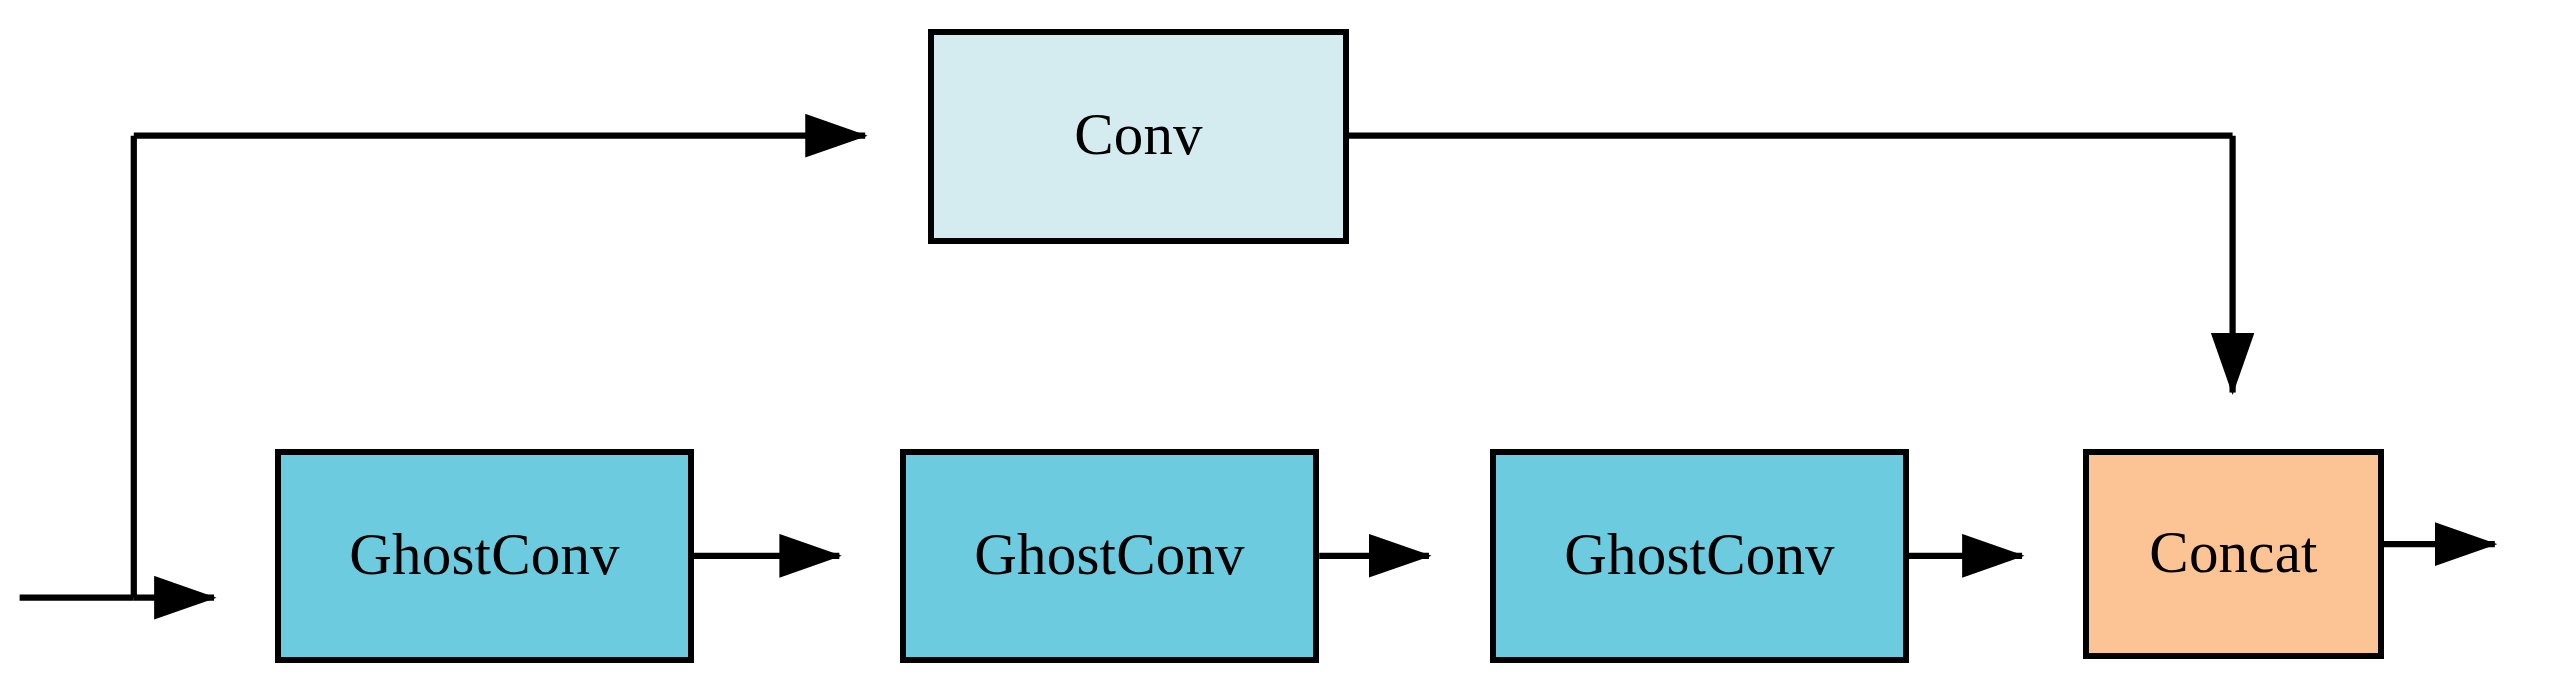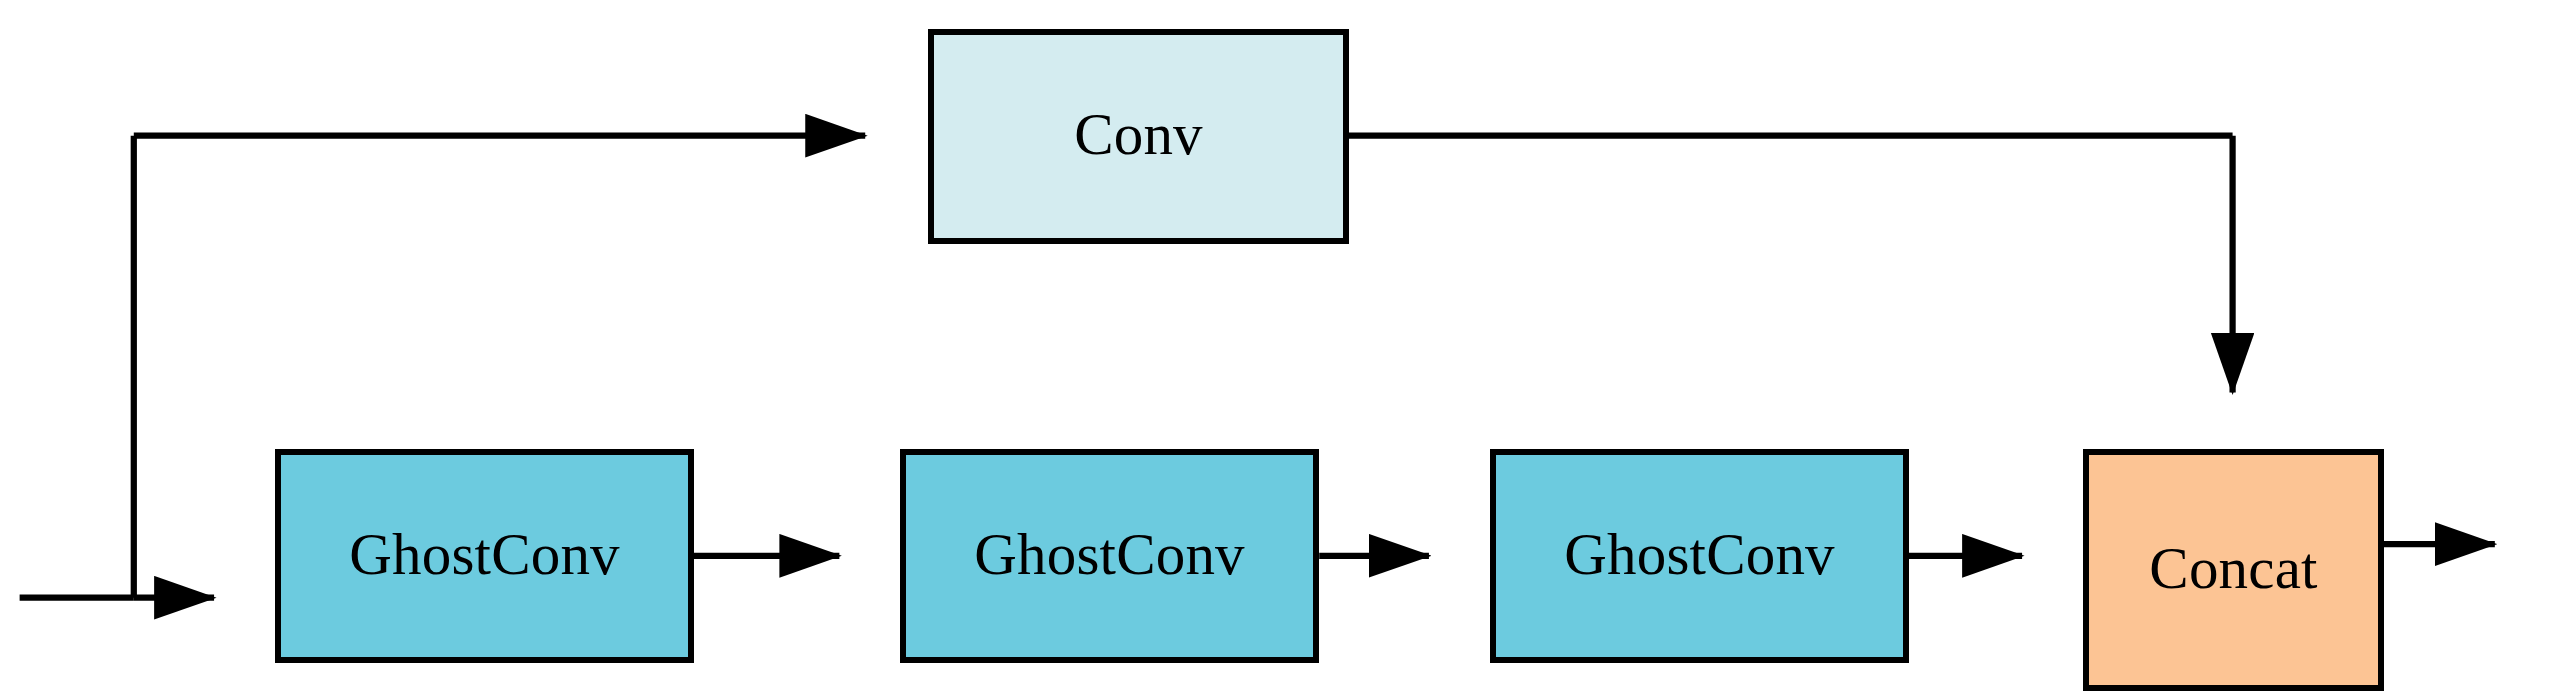--- a/index.html
+++ b/index.html
@@ -91,18 +91,18 @@
   </div>
 
   <div class="node-box" style="left: 900px; top: 449px; width: 419px; height: 214px; background-color: rgb(108, 203, 223); border-color: rgb(0, 0, 0); color: rgb(0, 0, 0);">
     <span class="node-label">GhostConv</span>
   </div>
 
   <div class="node-box" style="left: 1490px; top: 449px; width: 419px; height: 214px; background-color: rgb(108, 203, 223); border-color: rgb(0, 0, 0); color: rgb(0, 0, 0);">
     <span class="node-label">GhostConv</span>
   </div>
 
-  <div class="node-box" style="left: 2083px; top: 449px; width: 301px; height: 242px; background-color: rgb(252, 196, 148); border-color: rgb(0, 0, 0); color: rgb(0, 0, 0);">
+  <div class="node-box" style="left: 2083px; top: 449px; width: 301px; height: 210px; background-color: rgb(252, 196, 148); border-color: rgb(0, 0, 0); color: rgb(0, 0, 0);">
     <span class="node-label">Concat</span>
   </div>
 
 </div>
 
 
 </body></html>

